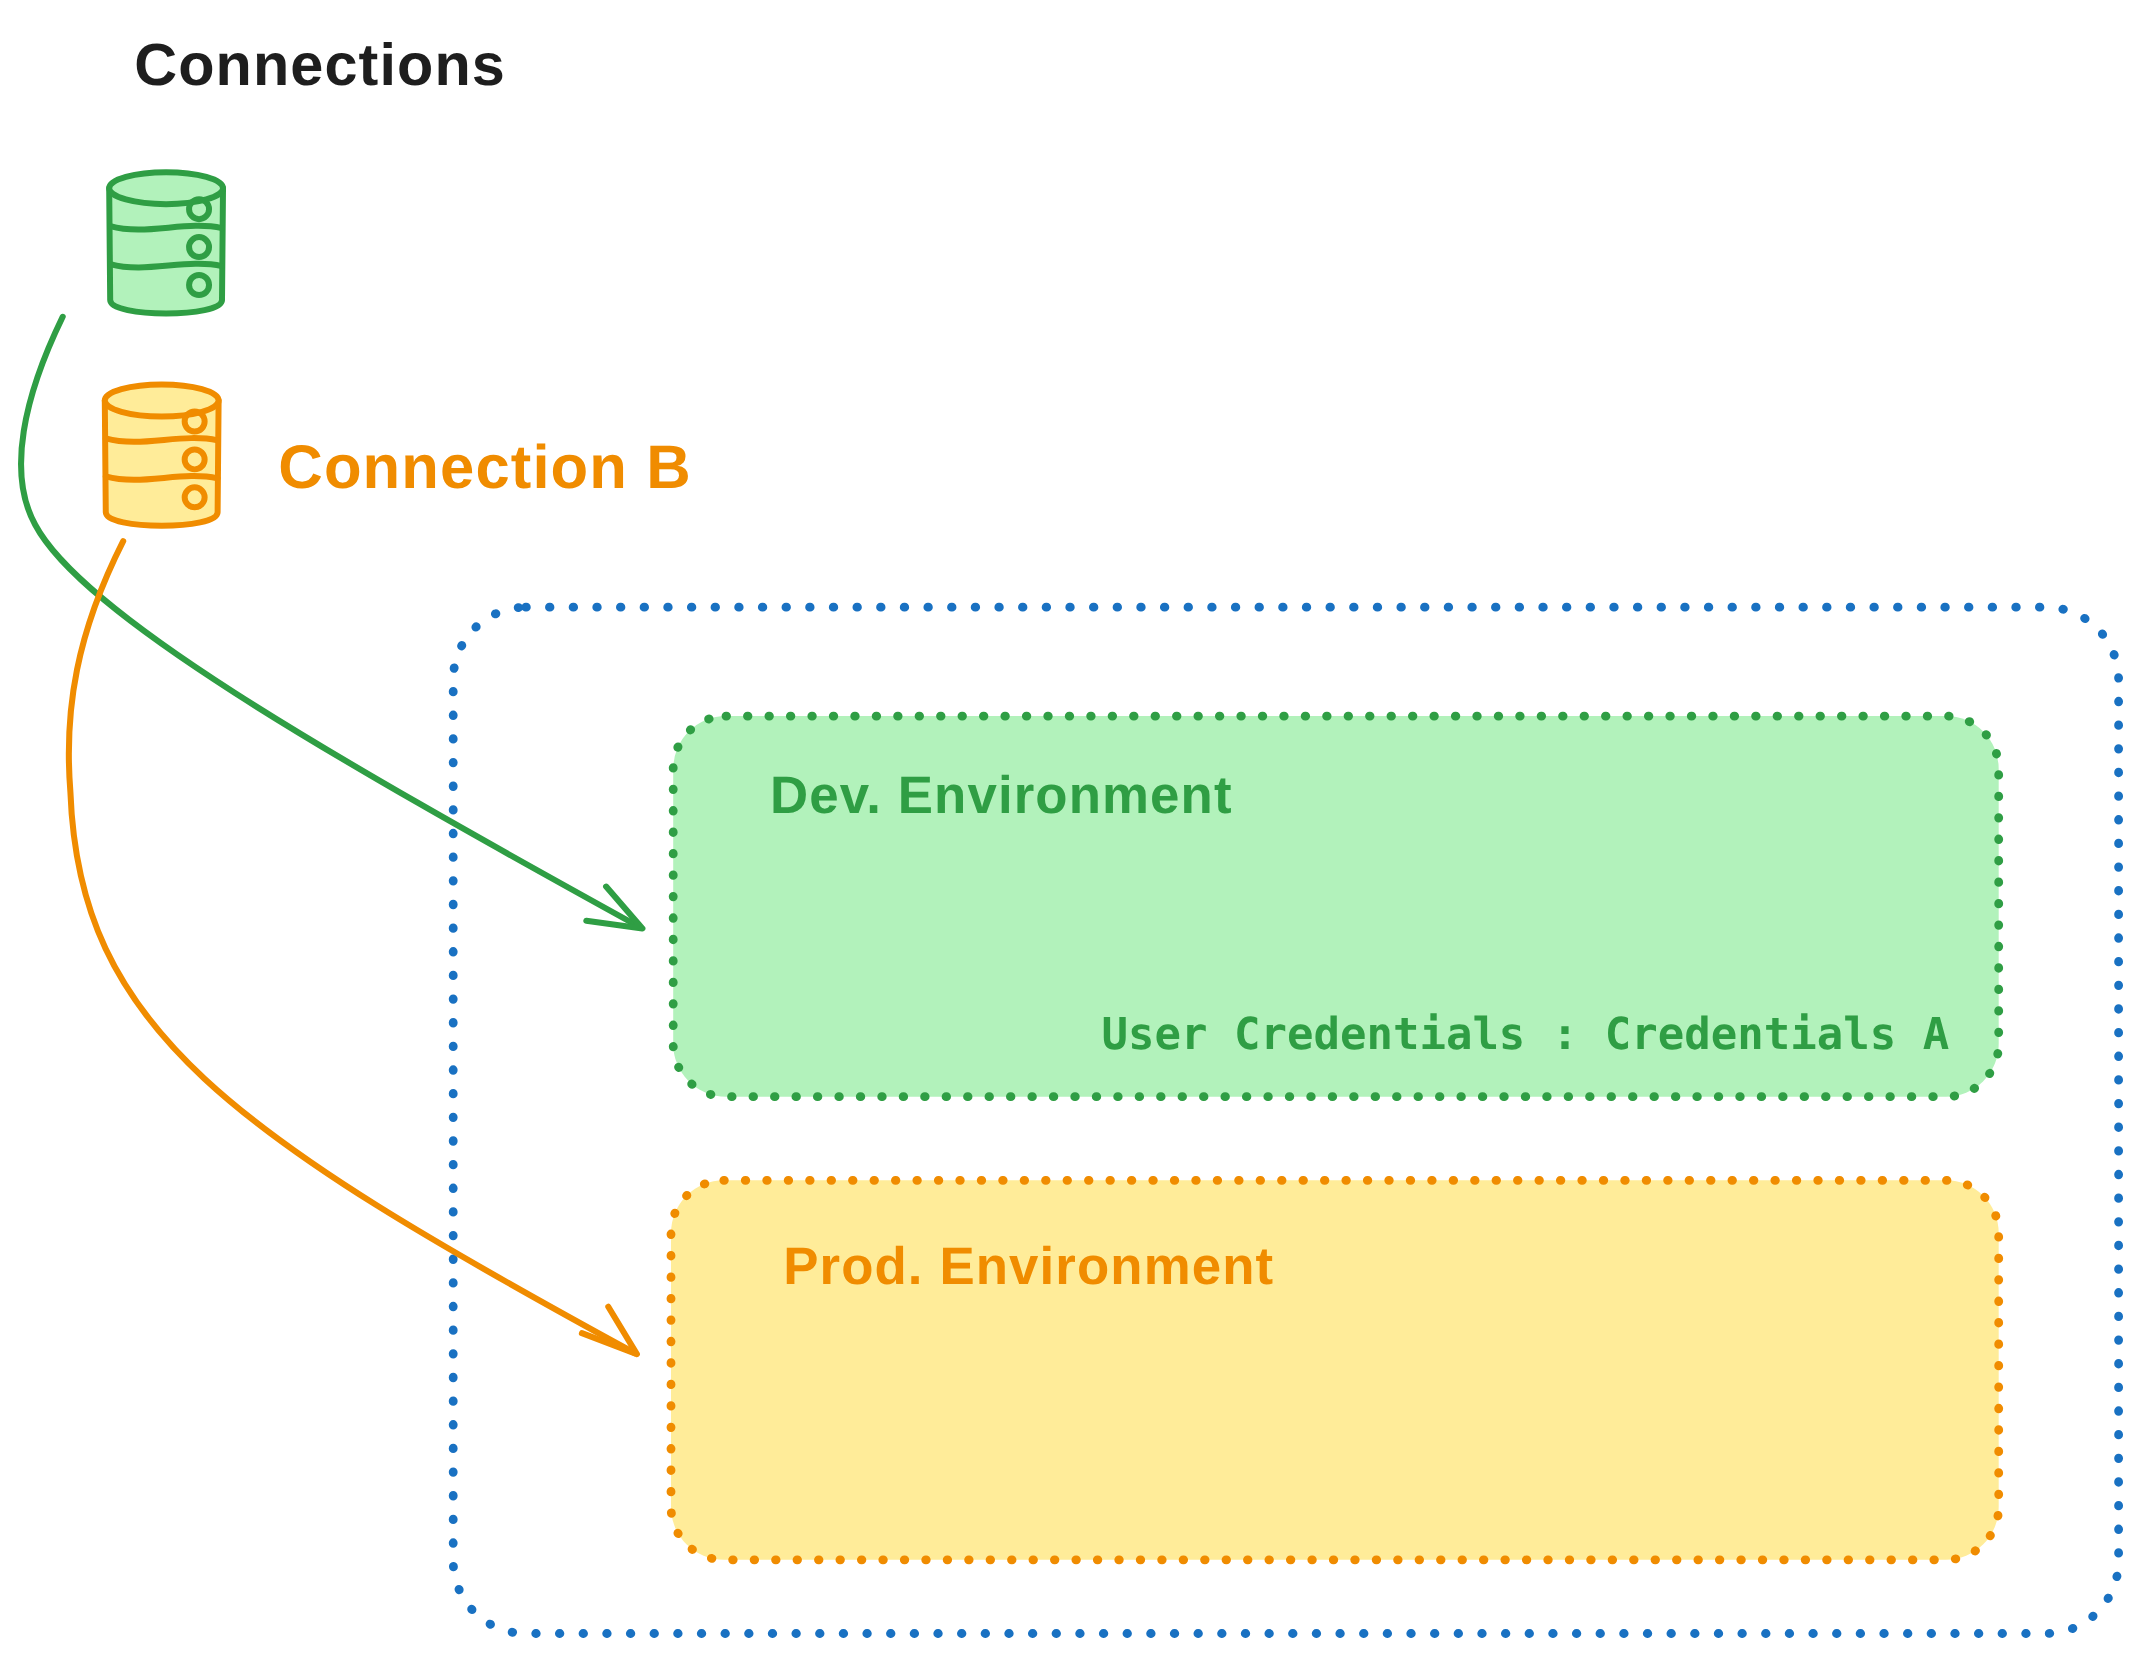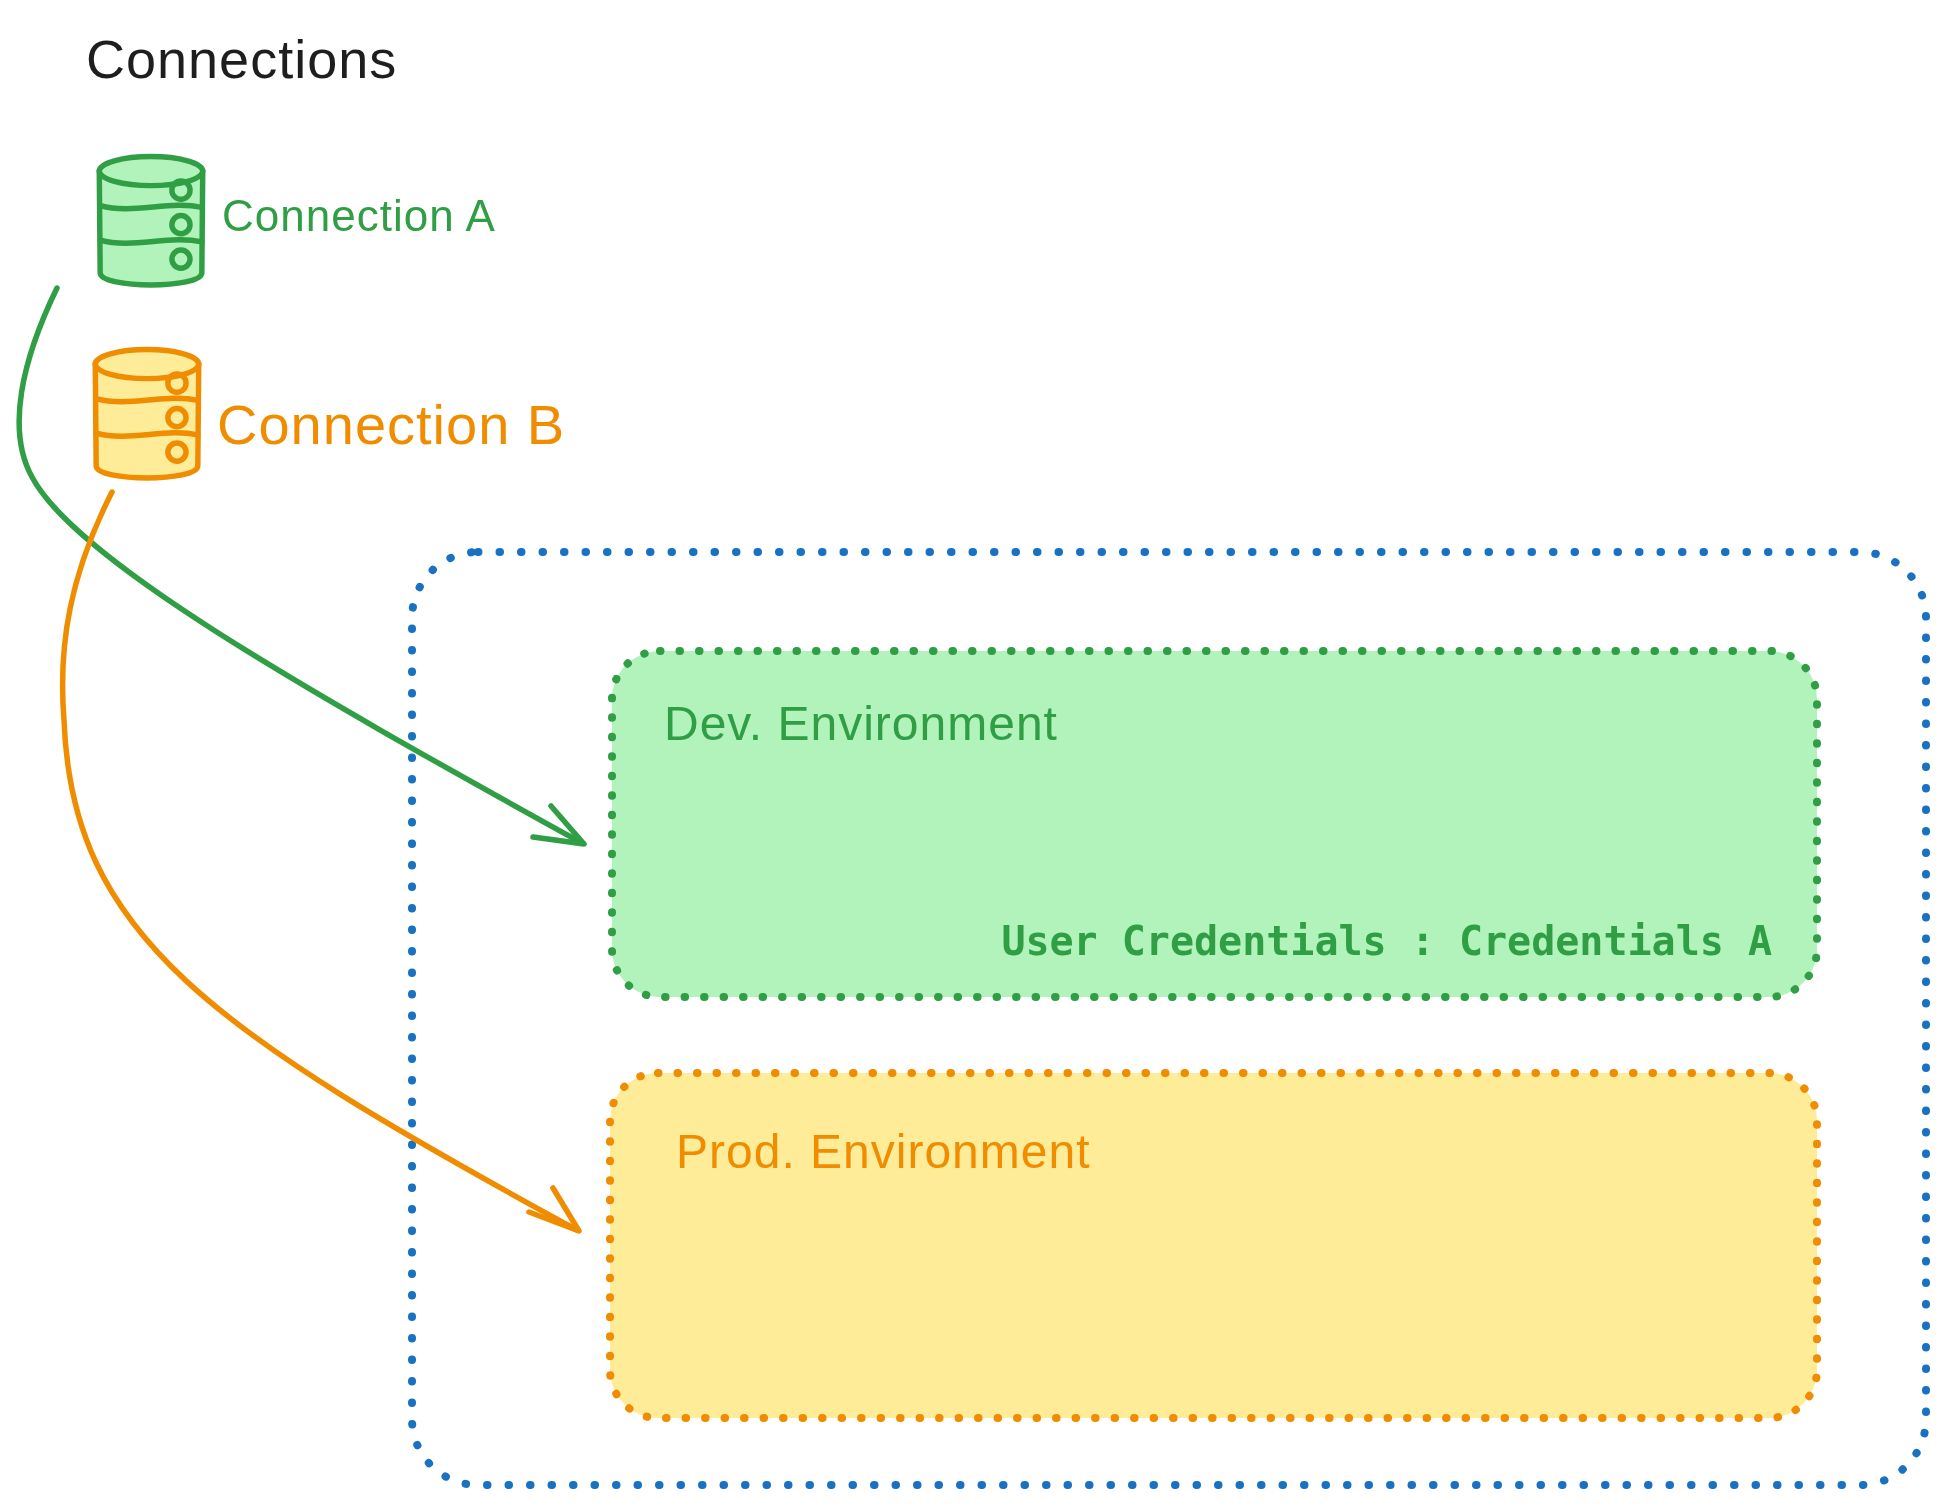--- a/index.html
+++ b/index.html
@@ -6,24 +6,25 @@
   #canvas{
     position:relative;
     width:1948px;height:1506px;
     background:#ffffff;
     overflow:hidden;
     font-family:"DejaVu Sans",sans-serif;
   }
   .abs{position:absolute;}
   .hw{ 
     font-family:cursive,sans-serif;
-    font-weight:400;
+    font-weight:700;
     letter-spacing:1px;
     white-space:nowrap;
     line-height:1.1;
+    margin-left:36px;
   }
   .mono{
     font-family:"DejaVu Sans Mono","Liberation Mono",monospace;
     font-weight:700;
     white-space:nowrap;
   }
   .title-connections{left:86px;top:30px;font-size:54px;color:#1e1e1e;}
   .label-conn-a{left:222px;top:192px;font-size:44px;color:#2f9e44;}
   .label-conn-b{left:217px;top:394px;font-size:56px;color:#f08c00;}
   .label-project{left:1538px;top:416px;font-size:64px;color:#1971c2;}
@@ -77,21 +78,20 @@
     <ellipse cx="65" cy="24" rx="57" ry="16" fill="#ffec99" stroke="#f08c00" stroke-width="6"></ellipse>
     <path d="M9 62 C45 72 85 56 121 64" fill="none" stroke="#f08c00" stroke-width="6" stroke-linecap="round"></path>
     <path d="M9 100 C45 110 85 94 121 102" fill="none" stroke="#f08c00" stroke-width="6" stroke-linecap="round"></path>
     <circle cx="98" cy="45" r="10" fill="none" stroke="#f08c00" stroke-width="6"></circle>
     <circle cx="98" cy="83" r="10" fill="none" stroke="#f08c00" stroke-width="6"></circle>
     <circle cx="98" cy="121" r="10" fill="none" stroke="#f08c00" stroke-width="6"></circle>
   </svg>
 
   <div class="abs hw title-connections">Connections</div>
 
-  <div class="abs hw label-conn-a">Connection A</div>
 
   <div class="abs hw label-conn-b">Connection B</div>
 
 
   <div class="abs hw label-dev">Dev. Environment</div>
 
   <div class="abs hw label-prod">Prod. Environment</div>
 
   <div class="abs mono creds-dev">User Credentials : Credentials A</div>
 

